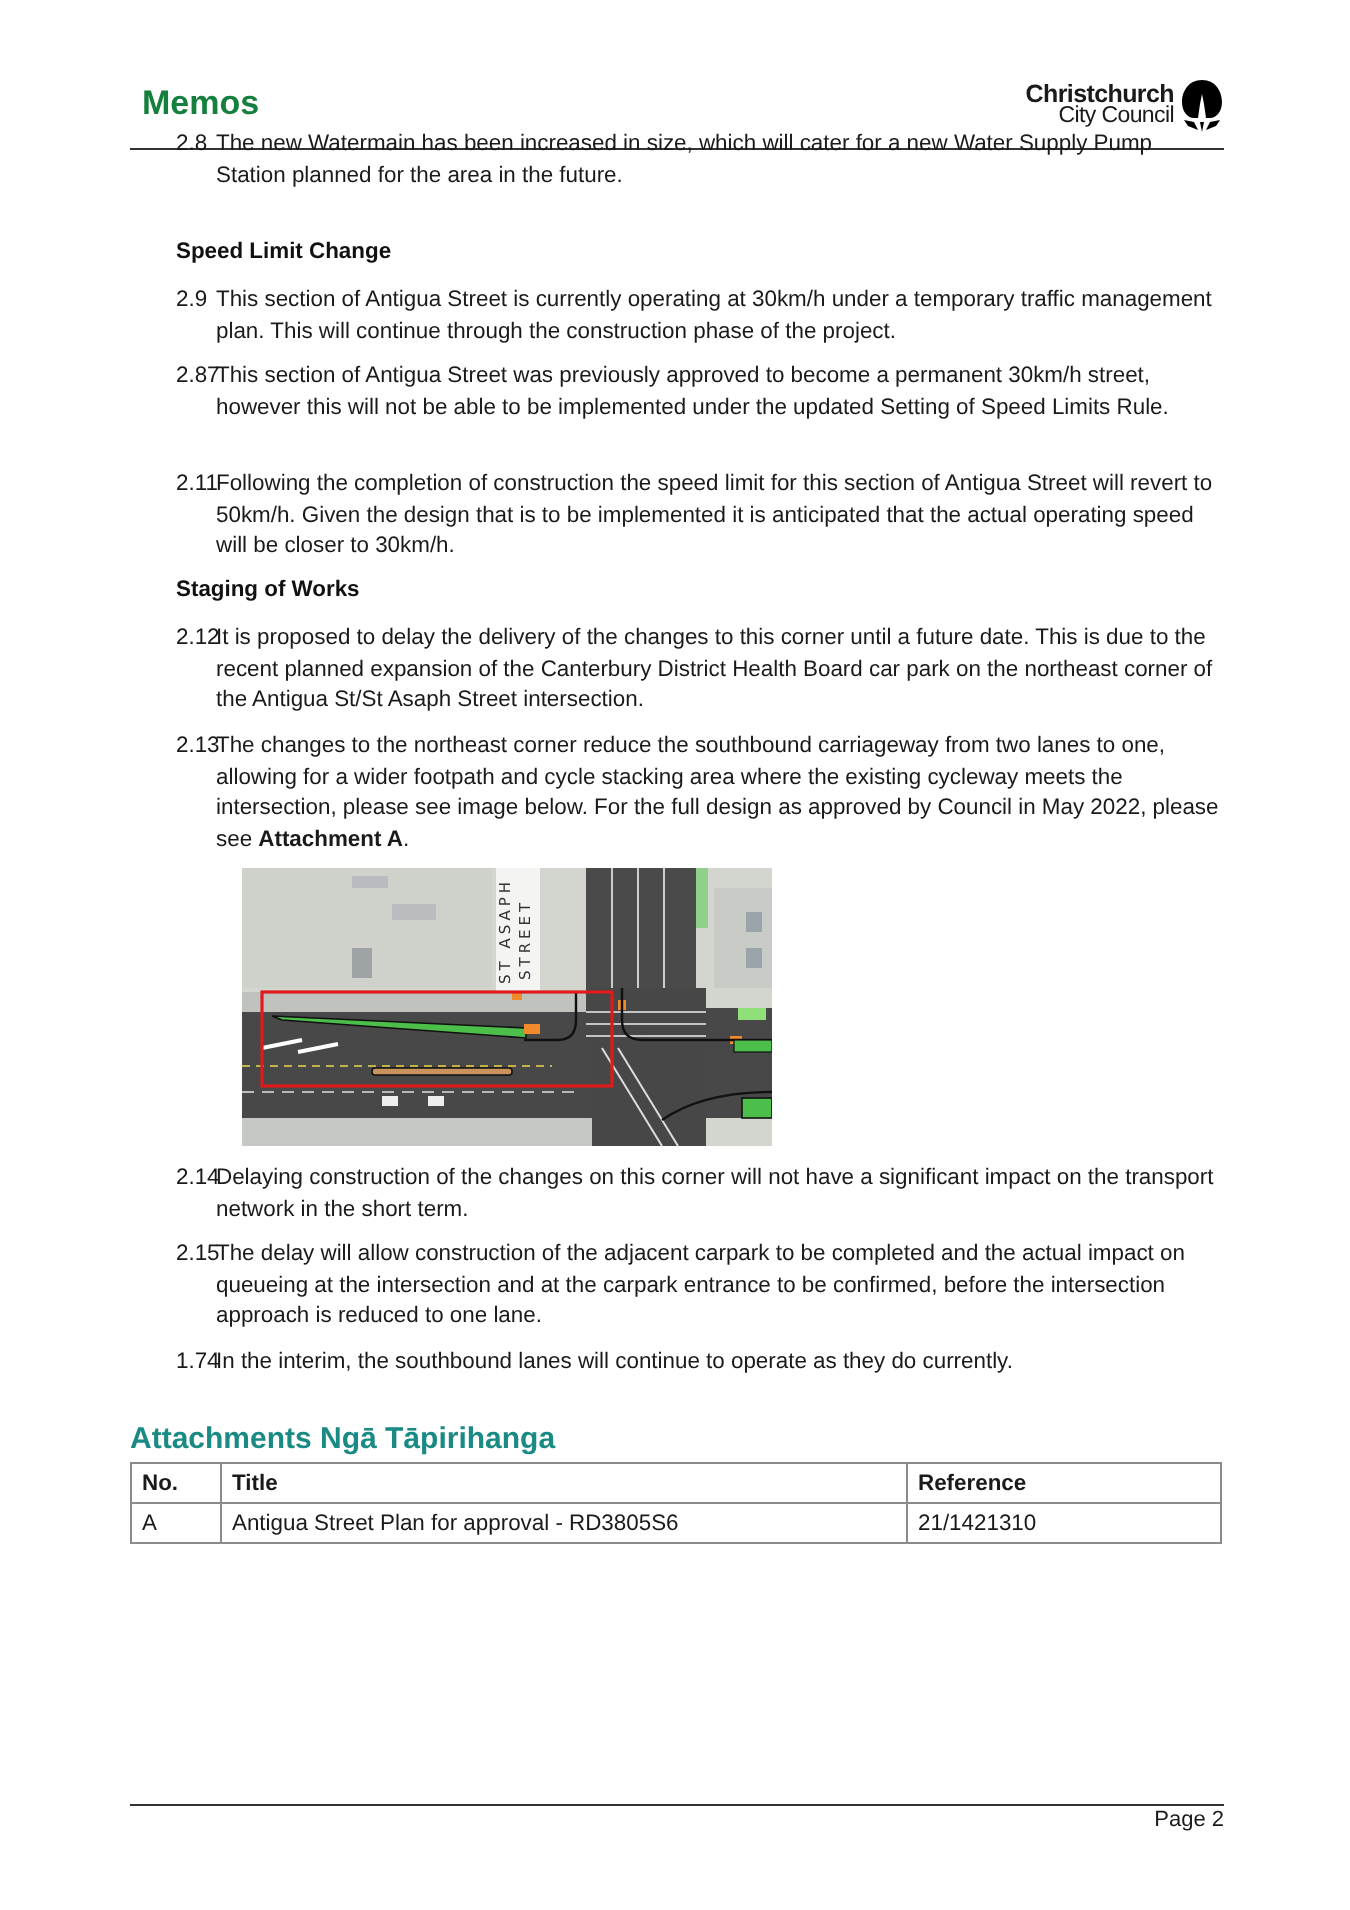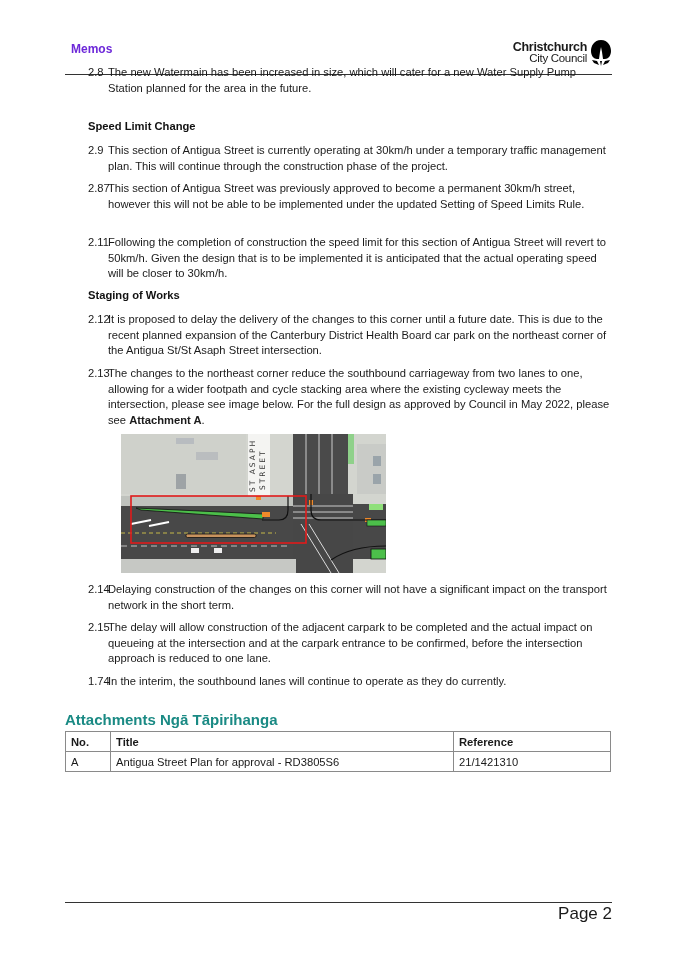--- a/index.html
+++ b/index.html
@@ -7,21 +7,21 @@
     width: 675px; height: 955px; position: relative; overflow: hidden;
     font-family: "Liberation Sans", "DejaVu Sans", sans-serif;
     color: #1a1a1a;
   }
   .page-header {
     position: absolute; left: 65px; right: 63px; top: 36px; height: 38px;
     border-bottom: 1.5px solid #333;
   }
   .header-title {
     position: absolute; left: 6px; top: 6px;
-    font-size: 12px; font-weight: bold; color: #6d28d9;
+    font-size: 17px; font-weight: bold; color: #15803d;
   }
   .logo {
     position: absolute; right: 0; top: 2px; height: 30px;
     display: flex; align-items: center;
   }
   .logo-text {
     font-family: Liberation Sans, sans-serif;
     text-align: right; line-height: 11px; margin-right: 3px;
   }
   .logo-text .l1 { font-size: 12.5px; font-weight: bold; letter-spacing: -0.3px; }
@@ -57,21 +57,21 @@
     border: 1px solid #8a8a8a; height: 19px; padding: 0 5px;
     text-align: left; vertical-align: middle;
   }
   table.att th { font-weight: bold; margin-left: 28px; }
 
   .footer {
     position: absolute; left: 65px; right: 63px; top: 902px;
     border-top: 1.5px solid #333;
   }
   .page-num {
-    position: absolute; right: 0; top: 1px; font-size: 17px; color: #1a1a1a;
+    position: absolute; right: 0; top: 1px; font-size: 11px; color: #1a1a1a;
   }
 </style>
 </head>
 <body>
 
 <div class="page-header">
   <span class="header-title">Memos</span>
   <div class="logo">
     <div class="logo-text">
       <div class="l1">Christchurch</div>

